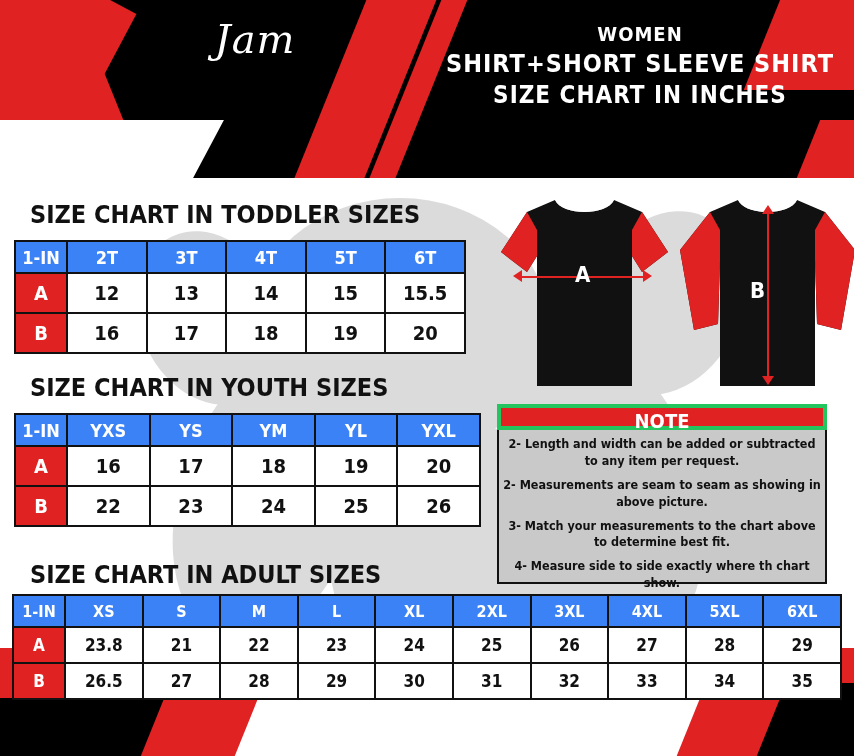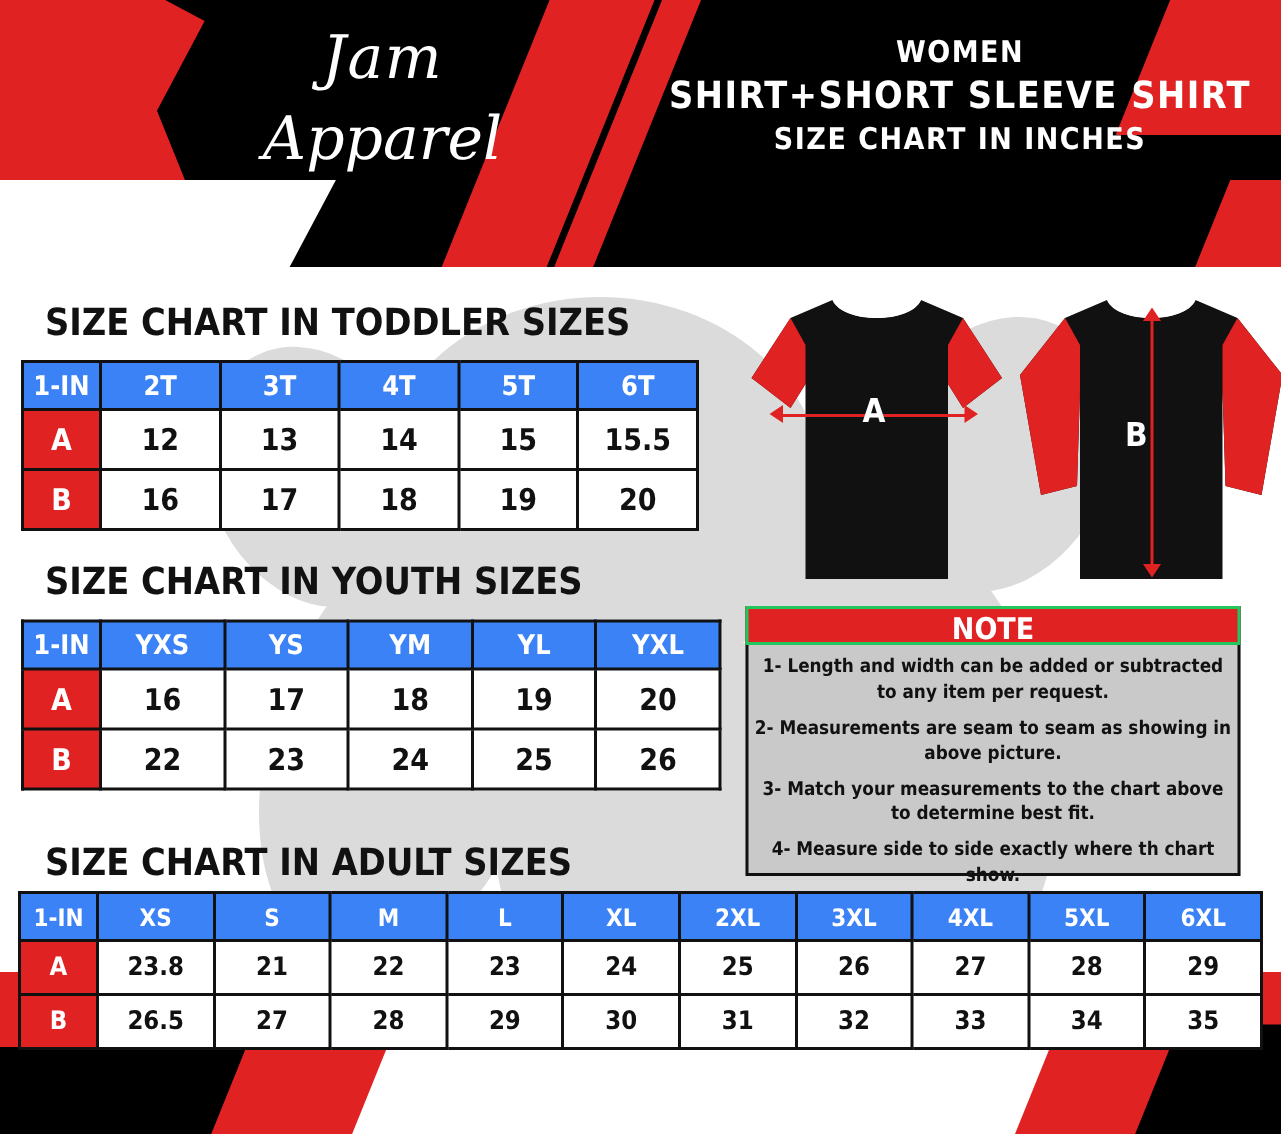--- a/index.html
+++ b/index.html
@@ -63,21 +63,21 @@
   .hdr-title{
     position:absolute;left:440px;top:22px;width:400px;
     color:#ffffff;text-align:center;
     font-family:"DejaVu Sans Condensed","Liberation Sans",sans-serif;
     font-weight:bold;
     letter-spacing:1px;
     line-height:1.28;
   }
   .hdr-title .t1{font-size:20px;}
   .hdr-title .t2{font-size:25px;}
-  .hdr-title .t3{font-size:20px;}
+  .hdr-title .t3{font-size:24px;}
 
   
   .body-area{
     position:absolute;left:0;top:178px;width:854px;height:578px;
     background:#ffffff;overflow:hidden;
   }
   .mascot{
     position:absolute;left:120px;top:-10px;width:640px;height:560px;
     opacity:.35;
   }
@@ -182,21 +182,21 @@
     position:absolute;left:497px;top:404px;width:330px;height:180px;
     background:#c9c9c9;
     border:2px solid #111111;
     box-sizing:border-box;
   }
   .note-title{
     position:absolute;left:497px;top:404px;width:330px;height:26px;
     background:#e02322;color:#ffffff;
     font-family:"DejaVu Sans Condensed","Liberation Sans",sans-serif;
     font-weight:bold;font-size:20px;text-align:center;line-height:26px;
-    border:2px solid #22c55e;box-sizing:border-box;
+    border:4px solid #22c55e;box-sizing:border-box;
   }
   .note-list{
     position:absolute;left:503px;top:436px;width:318px;
     color:#111111;
     font-family:"DejaVu Sans Condensed","Liberation Sans",sans-serif;
     font-weight:bold;font-size:12.5px;
     text-align:center;
     line-height:1.35;
   }
   .note-list div{margin-bottom:7px;}
@@ -210,21 +210,20 @@
     <div class="hdr-red-left"></div>
     <div class="hdr-red-left2"></div>
     <div class="hdr-white-wedge"></div>
     <div class="hdr-red-mid"></div>
     <div class="hdr-red-mid2"></div>
     <div class="hdr-red-right"></div>
     <div class="hdr-red-right2"></div>
 
     <div class="brand">
       <div class="b1">Jam</div>
-      <div class="b2">Apparel</div>
     </div>
 
     <div class="hdr-title">
       <div class="t1">WOMEN</div>
       <div class="t2">SHIRT+SHORT SLEEVE SHIRT</div>
       <div class="t3">SIZE CHART IN INCHES</div>
     </div>
   </div>
 
   <div class="body-area">
@@ -345,21 +344,21 @@
         <td>24</td>
         <td>25</td>
         <td>26</td>
       </tr>
     </tbody>
   </table>
 
   <div class="note-box"></div>
   <div class="note-title">NOTE</div>
   <div class="note-list">
-    <div>1- Length and width can be added or subtracted to any item per request.</div>
+    <div>2- Length and width can be added or subtracted to any item per request.</div>
     <div>2- Measurements are seam to seam  as showing in above picture.</div>
     <div>3- Match your measurements to the chart above to determine best fit.</div>
     <div>4- Measure side to side exactly where th chart show.</div>
   </div>
 
   <div class="sec-title" style="left:14px;top:560px;">SIZE CHART IN ADULT SIZES</div>
   <table class="sz t-adult" style="left:12px;top:594px;width:830px;">
     <colgroup>
         <col style="width:52px">
         <col>

